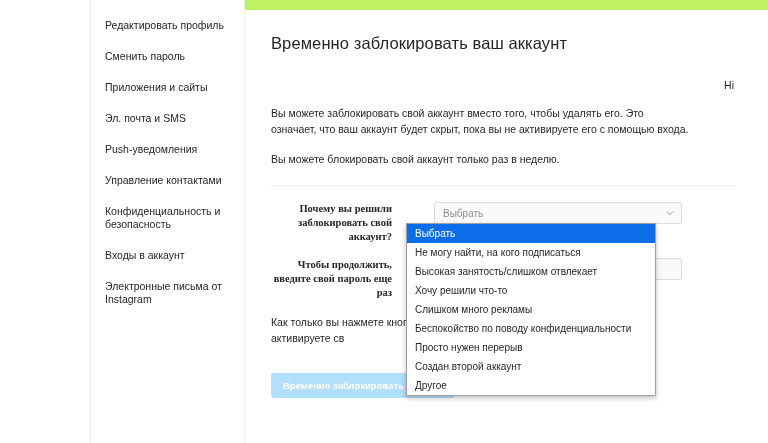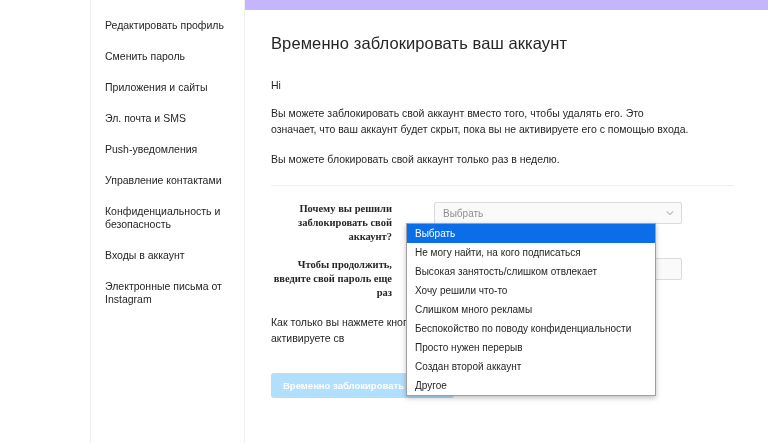--- a/index.html
+++ b/index.html
@@ -11,21 +11,21 @@
     width: 768px;
     height: 443px;
     font-family: "Liberation Sans", sans-serif;
     color: #262626;
     overflow: hidden;
   }
   .page {
     position: relative;
     width: 768px;
     height: 443px;
-    background: #c4b5fd;
+    background: #bef264;
     display: flex;
   }
   
   .gutter {
     width: 90px;
     height: 443px;
     background: #ffffff;
   }
   
   .sidebar {
@@ -60,20 +60,21 @@
     font-size: 16.5px;
     font-weight: normal;
     color: #262626;
     margin: 0 0 26px 0;
     letter-spacing: 0.1px;
   }
   .greeting {
     font-size: 10.5px;
     color: #262626;
     margin-bottom: 14px;
+    text-align: right;
   }
   .para {
     font-size: 10.5px;
     line-height: 16px;
     color: #262626;
     margin-bottom: 14px;
     max-width: 420px;
   }
   .divider {
     border: none;

